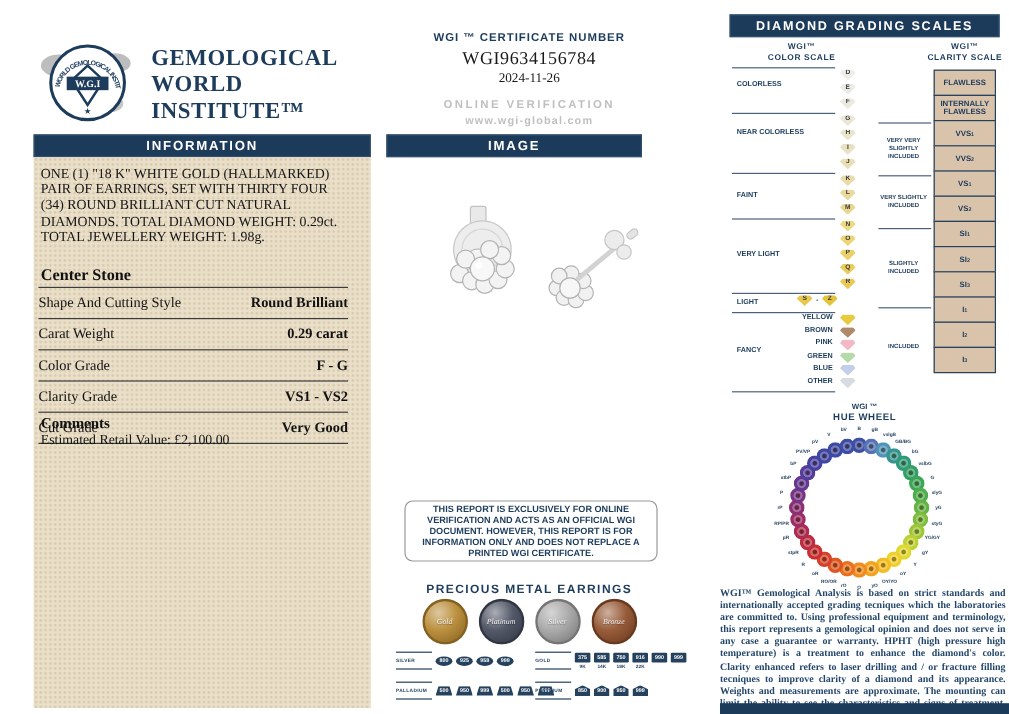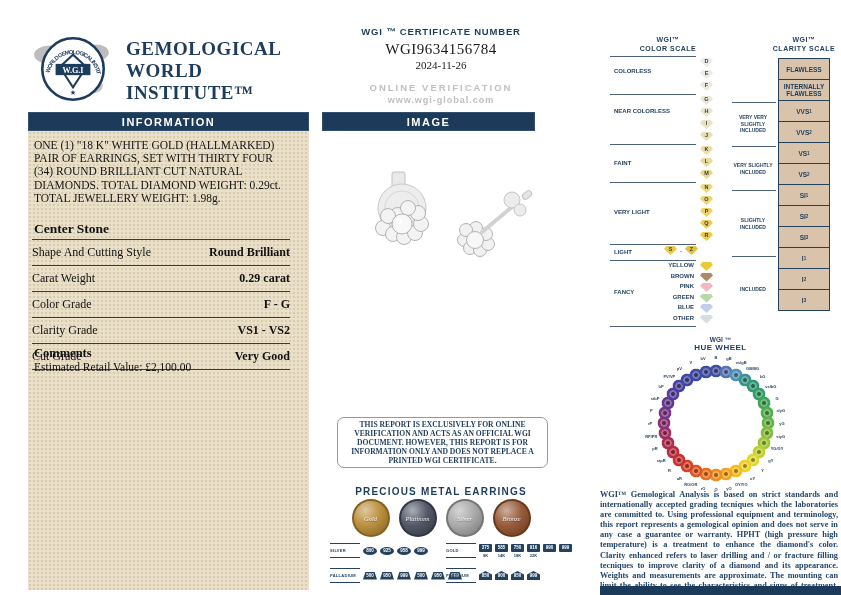--- a/index.html
+++ b/index.html
@@ -32,21 +32,21 @@
   .cert-block{position:absolute;left:322px;top:26px;width:238px;text-align:center;}
   .cert-label{font-size:9.5px;font-weight:bold;letter-spacing:0.8px;color:#1d3c5c;}
   .cert-number{margin-top:4px;font-family:"Liberation Serif",serif;font-size:15px;color:#1a1a1a;letter-spacing:0.5px;}
   .cert-date{margin-top:1px;font-family:"Liberation Serif",serif;font-size:11px;color:#1a1a1a;}
   .verify1{margin-top:11px;font-size:9.5px;font-weight:bold;letter-spacing:2px;color:#bfbfbf;}
   .verify2{margin-top:2px;font-size:9px;font-weight:bold;letter-spacing:1px;color:#bfbfbf;}
   .image-bar{left:322px;top:112px;width:213px;height:19px;}
   .jewel-svg{position:absolute;left:336px;top:140px;}
   .disclaimer-box{position:absolute;left:337px;top:417px;width:211px;height:51px;border:1.5px solid #999;
     border-radius:7px;box-sizing:border-box;display:flex;align-items:center;justify-content:center;padding:3px 8px;
-    font-family:Liberation Serif, serif;font-weight:bold;font-size:7.6px;line-height:9px;color:#1d3c5c;text-align:center;}
+    font-family:Liberation Sans, sans-serif;font-weight:bold;font-size:7.6px;line-height:9px;color:#1d3c5c;text-align:center;}
   .hallmarks-title{position:absolute;left:322px;top:486px;width:238px;text-align:center;font-size:10px;
     font-weight:bold;letter-spacing:1.2px;color:#1d3c5c;}
   .coins-row{position:absolute;left:322px;top:499px;width:238px;display:flex;justify-content:center;gap:9px;}
   .coin{width:38px;height:38px;border-radius:50%;border:2px solid rgba(0,0,0,0.28);box-sizing:border-box;
     position:relative;display:flex;align-items:center;justify-content:center;}
   .coin-hi{position:absolute;inset:0;border-radius:50%;
     background:radial-gradient(circle at 34% 28%,rgba(255,255,255,0.55),rgba(255,255,255,0.08) 45%,rgba(0,0,0,0.25) 95%);}
   .coin-lbl{position:relative;font-family:"Liberation Serif",serif;font-style:italic;font-size:6.5px;
     color:rgba(255,255,255,0.9);text-shadow:0 1px 1px rgba(0,0,0,0.4);}
   .hm-table{position:absolute;left:330px;top:538px;width:226px;height:50px;font-size:4px;color:#24415e;}
@@ -346,20 +346,21 @@
             </div>
 
             <div class="hm-cell">
               <div class="hm-badge house">999</div>
             </div>
           </div>
       </div>
     </div>
   </div>
 
+  <div class="navy-bar grading-bar">DIAMOND GRADING SCALES</div>
 
   <div class="scales">
     <div class="sc-head cs-head">
       <div>WGI™</div>
       <div>COLOR SCALE</div>
     </div>
     <div class="sc-head cl-head">
       <div>WGI™</div>
       <div>CLARITY SCALE</div>
     </div>

